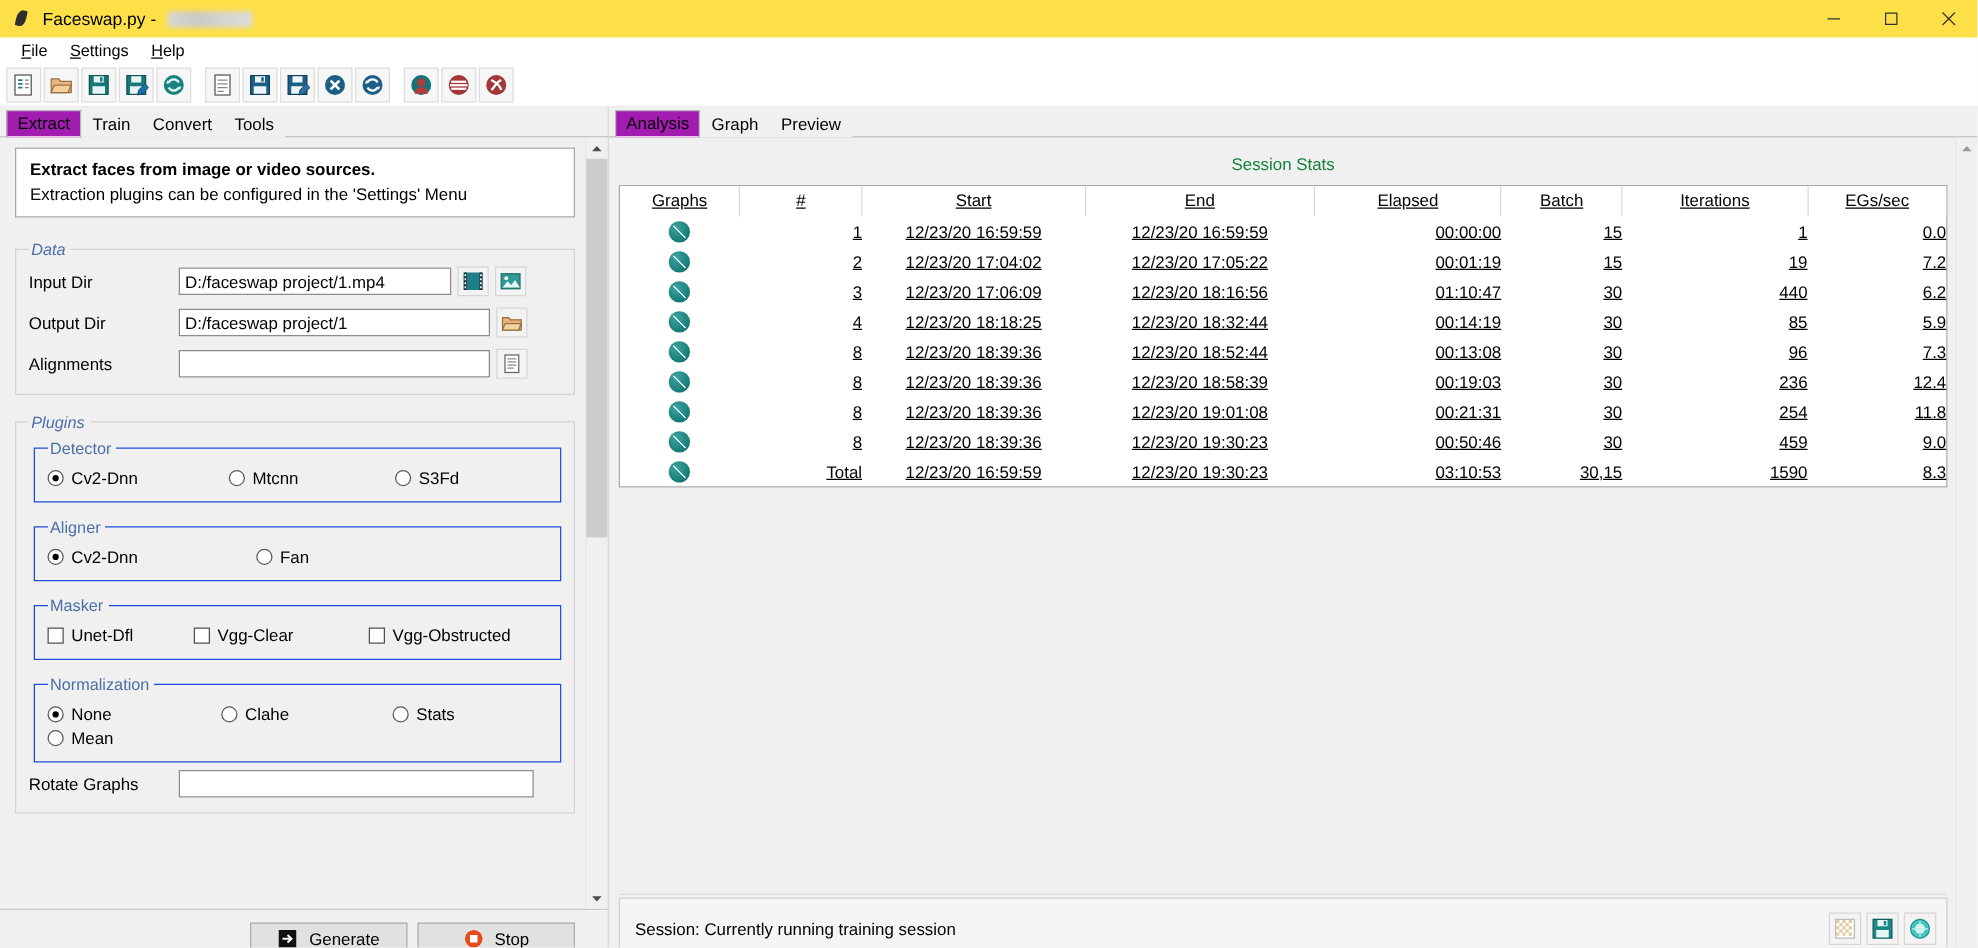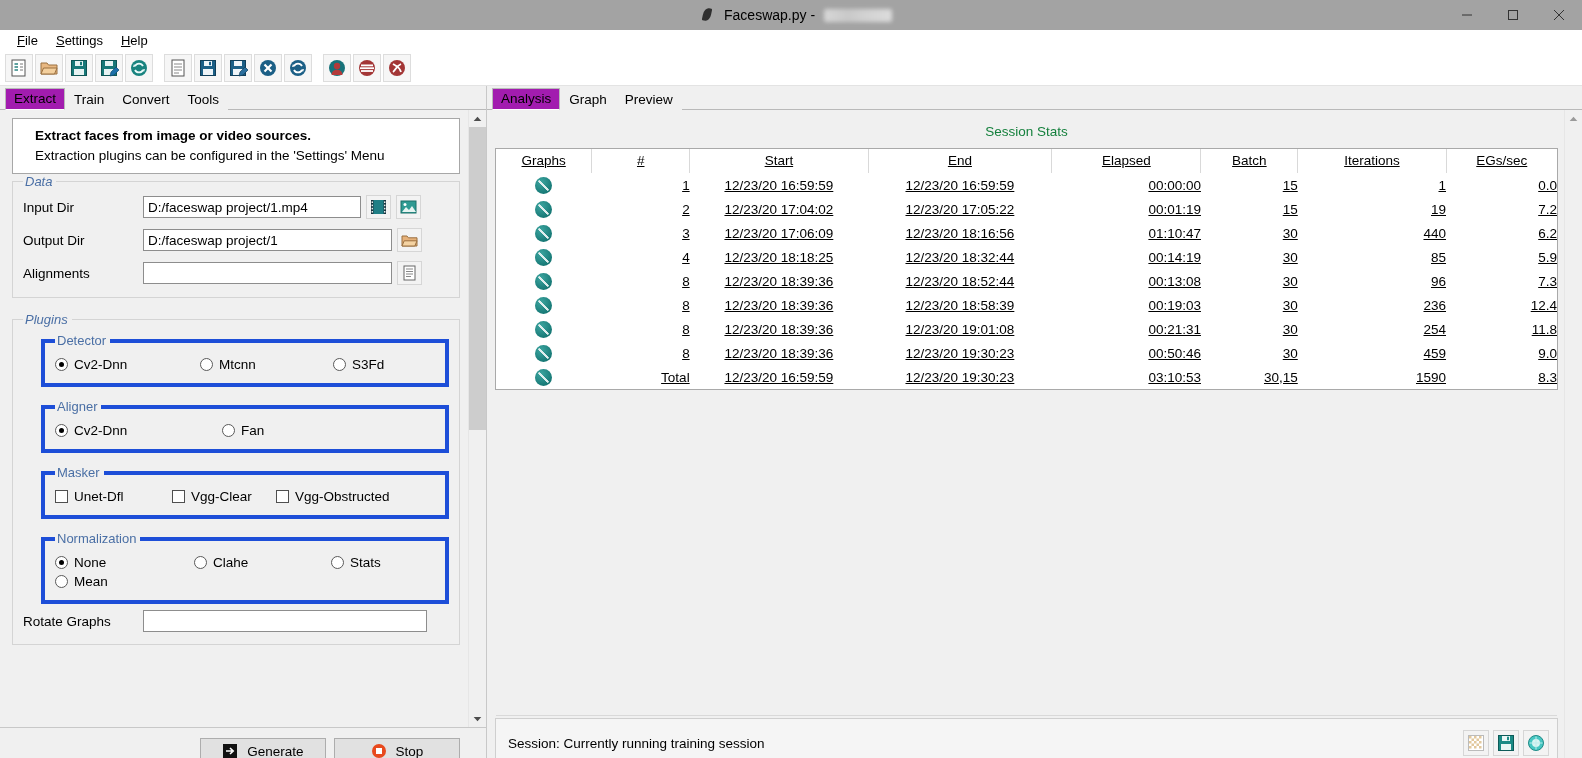--- a/index.html
+++ b/index.html
@@ -12,25 +12,24 @@
     height: 758px;
     font-family: "Liberation Sans", sans-serif;
     font-size: 13px;
     color: #000000;
     overflow: hidden;
     position: relative;
   }
   
   .titlebar {
     height: 30px;
-    background: #a3a3a3;
+    background: #fde047;
     display: flex;
     align-items: center;
     position: relative;
-    justify-content: center;
   }
   .title-icon {
     width: 16px; height: 16px;
     margin-left: 10px; margin-right: 8px;
     position: relative;
   }
   .title-icon .leaf {
     position: absolute;
     left: 3px; top: 1px;
     width: 8px; height: 13px;
@@ -153,42 +152,43 @@
     background: #f0f0f0;
   }
   .left-content {
     flex: 1;
     padding: 8px 8px 0 12px;
     box-sizing: border-box;
   }
   .info-box {
     border: 1px solid #a7a7a7;
     background: #ffffff;
-    padding: 9px 11px 10px 22px;
+    padding: 9px 11px 10px 11px;
+    margin-bottom: 18px;
   }
   .info-title {
     font-weight: bold;
     font-size: 13.5px;
     margin-bottom: 5px;
   }
   .info-sub { font-size: 13.5px; }
   fieldset.group {
     border: 1px solid #d4d4d4;
     margin: 0 0 14px 0;
     padding: 6px 10px 10px 10px;
   }
   fieldset.group > legend {
     color: #4a6fa5;
     font-size: 13px;
     padding: 0 4px 0 2px;
     font-style: italic;
   }
   fieldset.inner {
-    border: 4px solid #1d4ed8;
-    margin: 0 0 12px 18px;
+    border: 1px solid #1d4ed8;
+    margin: 0 0 12px 4px;
     padding: 5px 10px 8px 10px;
   }
   fieldset.inner > legend {
     color: #4a6fa5;
     font-size: 13px;
     padding: 0 4px 0 2px;
   }
   .field-row {
     display: flex;
     align-items: center;
@@ -676,21 +676,21 @@
             </div>
           </fieldset>
 
           <fieldset class="inner">
             <legend>Masker</legend>
             <div class="opt-row">
               <div class="opt" style="width:117px">
                 <span class="check"></span>
                 <span>Unet-Dfl</span>
               </div>
-              <div class="opt" style="width:104px">
+              <div class="opt" style="width:140px">
                 <span class="check"></span>
                 <span>Vgg-Clear</span>
               </div>
               <div class="opt">
                 <span class="check"></span>
                 <span>Vgg-Obstructed</span>
               </div>
             </div>
           </fieldset>
 

